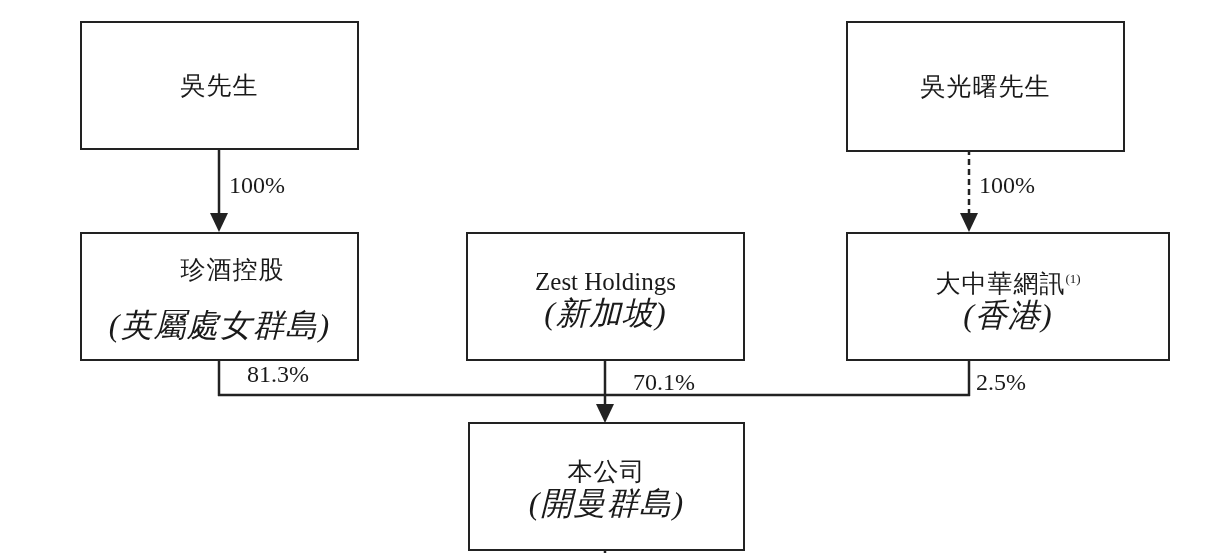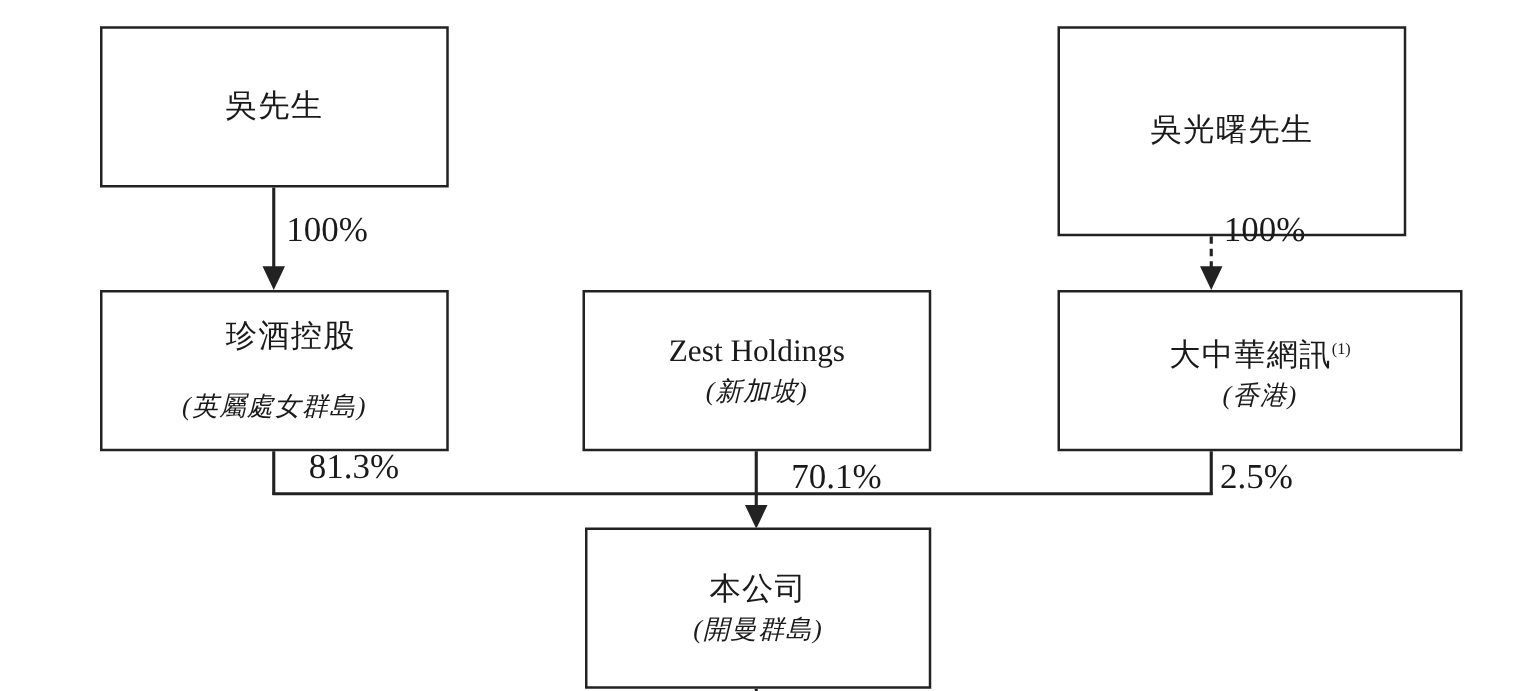--- a/index.html
+++ b/index.html
@@ -25,40 +25,40 @@
       align-items: center;
       justify-content: center;
       text-align: center;
     }
     .box .name {
       font-size: 25px;
       line-height: 32px;
       letter-spacing: 1px;
     }
     .box .jur {
-      font-size: 21px;
+      font-size: 32px;
       line-height: 30px;
       font-style: italic;
       letter-spacing: 1px;
     }
     .box .name sup {
       font-size: 13px;
       vertical-align: 9px;
       letter-spacing: 0;
     }
     svg.lines {
       position: absolute;
       left: 0;
       top: 0;
       width: 1213px;
       height: 553px;
     }
     .pct {
       position: absolute;
-      font-size: 28px;
+      font-size: 24px;
       line-height: 28px;
       color: #1a1a1a;
     }
   </style>
 </head>
 <body>
 
 <svg class="lines" viewBox="0 0 1213 553" xmlns="http://www.w3.org/2000/svg">
 
   <g>
@@ -82,21 +82,21 @@
     <polygon points="596,404 614,404 605,423" fill="#222"></polygon>
   </g>
 
   <line x1="605" y1="550" x2="605" y2="553" stroke="#222" stroke-width="2.5"></line>
 </svg>
 
 <div class="box" style="left:80px; top:21px; width:279px; height:129px;">
   <div class="name">吳先生</div>
 </div>
 
-<div class="box" style="left:846px; top:21px; width:279px; height:168px;">
+<div class="box" style="left:846px; top:21px; width:279px; height:131px;">
   <div class="name">吳光曙先生</div>
 </div>
 
 <div class="pct" style="left:229px; top:171px;">100%</div>
 <div class="pct" style="left:979px; top:171px;">100%</div>
 
 <div class="box" style="left:80px; top:232px; width:279px; height:129px;gap:24px;">
   <div class="name" style="padding-left:26px;">珍酒控股</div>
   <div class="jur">(英屬處女群島)</div>
 </div>

